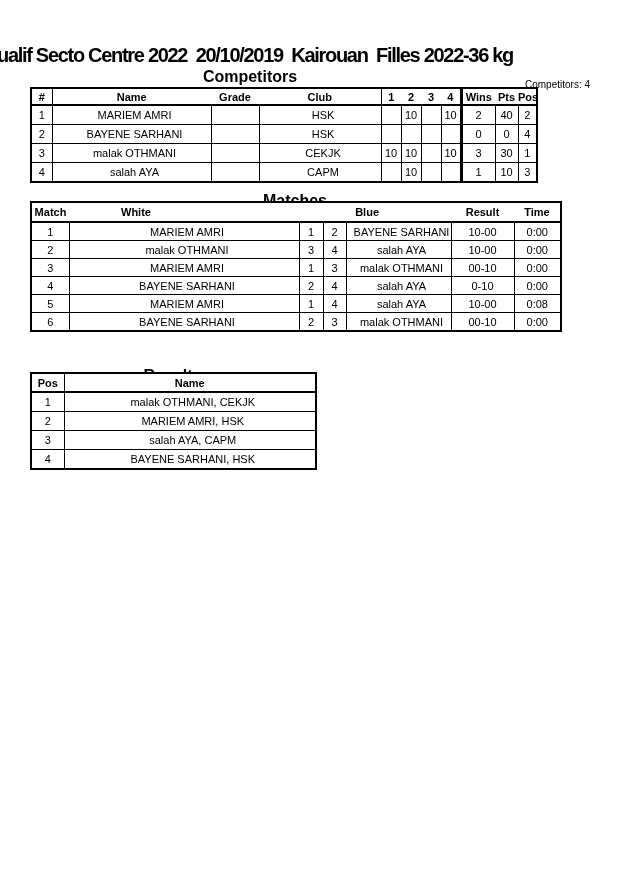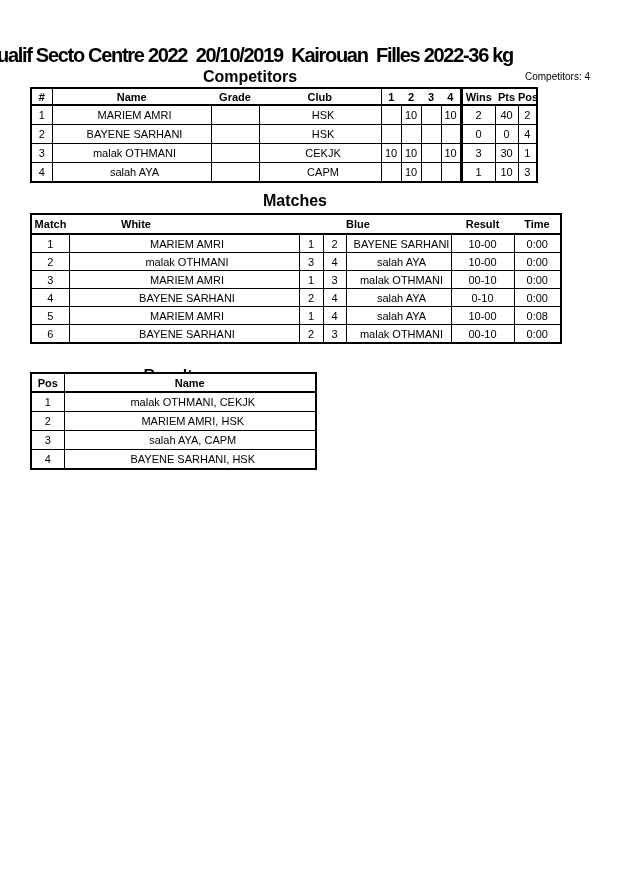--- a/index.html
+++ b/index.html
@@ -36,21 +36,21 @@
     text-align: center;
     line-height: 1.1;
   }
   #competitors-heading { left: 30px; width: 440px; top: 68px; }
   #matches-heading     { left: 30px; width: 530px; top: 192px; }
   #results-heading     { left: 30px; width: 285px; top: 352px; margin-top: 15px; }
 
   #competitors-count {
     position: absolute;
     left: 525px;
-    top: 71px;
+    top: 79px;
     font-size: 10px;
     white-space: nowrap;
   }
 
   
   table {
     position: absolute;
     border-collapse: collapse;
     table-layout: fixed;
     background: #ffffff;
@@ -70,27 +70,27 @@
     overflow: hidden;
     white-space: nowrap;
     padding: 0;
   }
   th.vr { border-right: 1px solid #000000; }
   .thickL { border-left: 3px solid #000000 !important; }
   .C { text-align: center; }
   .L { text-align: center; padding-left: 6px; }
   
   .hWhite { text-align: center; padding-right: 96px; }
-  .hBlue  { text-align: left; padding-right: 72px; }
+  .hBlue  { text-align: right; padding-right: 72px; }
 
   #competitors-table { left: 30px; top: 87px;  width: 506px; }
   #competitors-table th { height: 15px; }
   #competitors-table td { height: 18px; }
 
-  #matches-table { left: 30px; top: 213px; width: 530px; }
+  #matches-table { left: 30px; top: 201px; width: 530px; }
   #matches-table th { height: 18px; }
   #matches-table td { height: 17px; }
 
   #results-table { left: 30px; top: 372px; width: 285px; }
   #results-table th { height: 17px; }
   #results-table td { height: 18px; }
 </style>
 </head>
 <body>
 

